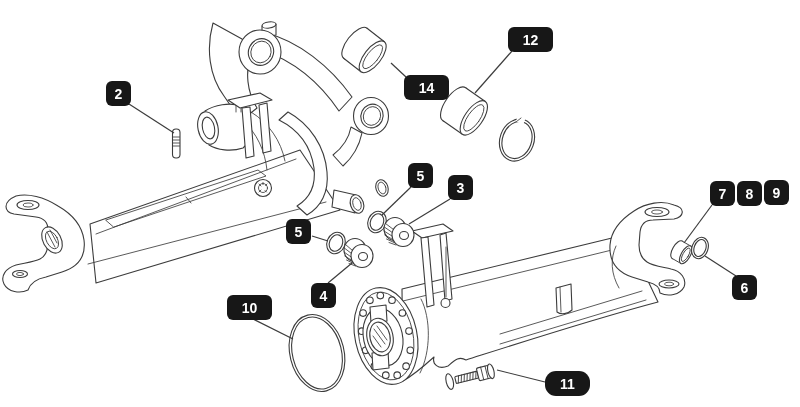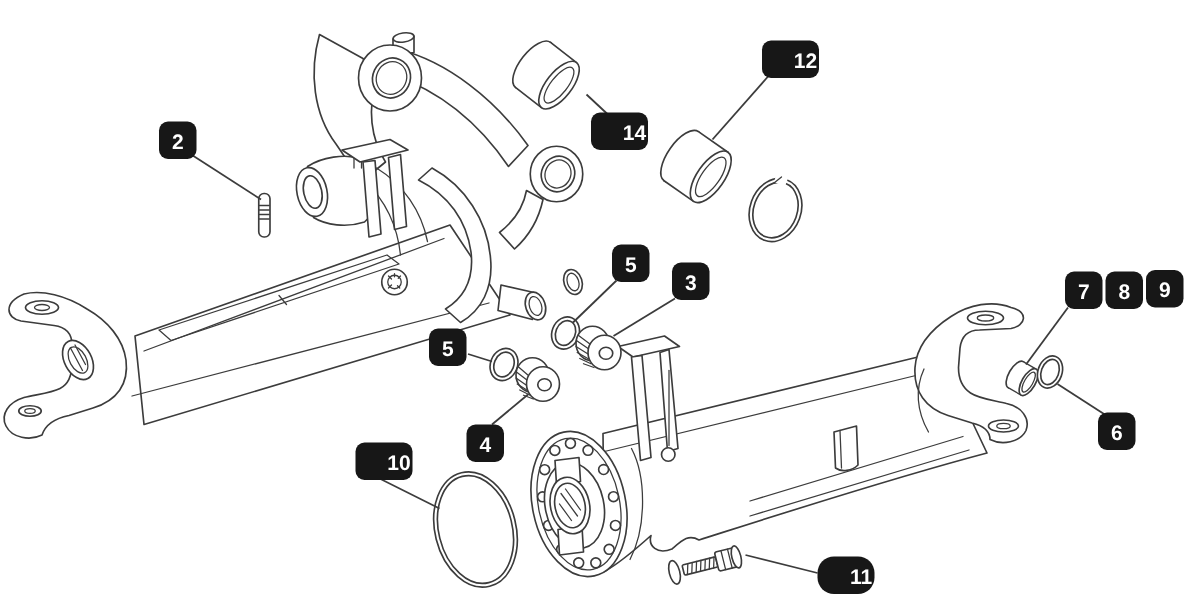--- a/index.html
+++ b/index.html
@@ -12,21 +12,21 @@
   .stage{position:relative;width:800px;height:407px;background:var(--background);overflow:hidden;
          font-family:"Liberation Sans",sans-serif;}
   .stage svg{position:absolute;left:0;top:0;}
   .fw{fill:#ffffff;stroke:var(--line-color);stroke-width:1.1;stroke-linejoin:round;stroke-linecap:round;}
   .ln{fill:none;stroke:var(--line-color);stroke-width:1.1;stroke-linejoin:round;stroke-linecap:round;}
   .thin{stroke-width:0.85;}
   .ld{stroke:var(--line-color);stroke-width:1.2;}
   .callout{position:absolute;width:25px;height:25px;background:var(--label-bg);color:var(--label-text);
            border-radius:6px;display:flex;align-items:center;justify-content:center;
            font-weight:bold;font-size:14px;line-height:1;user-select:none;cursor:pointer;}
-  .callout.w2{width:18px;padding-left:20px;}
+  .callout.w2{width:45px;}
 </style>
 </head>
 <body>
 
 <div class="stage">
 
 <svg width="800" height="407" viewBox="0 0 800 407">
 
   <g>
 
@@ -222,26 +222,26 @@
     <line class="ld" x1="312" y1="236" x2="328" y2="241"></line>
     <line class="ld" x1="328" y1="283" x2="352" y2="263"></line>
     <line class="ld" x1="253" y1="319" x2="293" y2="339"></line>
     <line class="ld" x1="545" y1="382" x2="497" y2="370"></line>
     <line class="ld" x1="712" y1="205" x2="684" y2="243"></line>
     <line class="ld" x1="736" y1="276" x2="705" y2="256"></line>
   </g>
 </svg>
 
   <div class="callout" style="left:106px;top:81px;">2</div>
-  <div class="callout w2" style="left:394px;top:75px;">14</div>
+  <div class="callout w2" style="left:404px;top:75px;">14</div>
   <div class="callout w2" style="left:508px;top:27px;">12</div>
   <div class="callout" style="left:408px;top:163px;">5</div>
   <div class="callout" style="left:448px;top:175px;">3</div>
   <div class="callout" style="left:286px;top:219px;">5</div>
   <div class="callout" style="left:311px;top:283px;">4</div>
-  <div class="callout w2" style="left:237px;top:295px;text-align:center;">10</div>
+  <div class="callout w2" style="left:227px;top:295px;text-align:center;">10</div>
   <div class="callout w2" style="left:545px;top:371px;border-radius:11px;">11</div>
   <div class="callout" style="left:710px;top:181px;">7</div>
   <div class="callout" style="left:737px;top:181px;">8</div>
   <div class="callout" style="left:764px;top:180px;">9</div>
   <div class="callout" style="left:732px;top:275px;">6</div>
 
 </div>
 
 </body></html>

